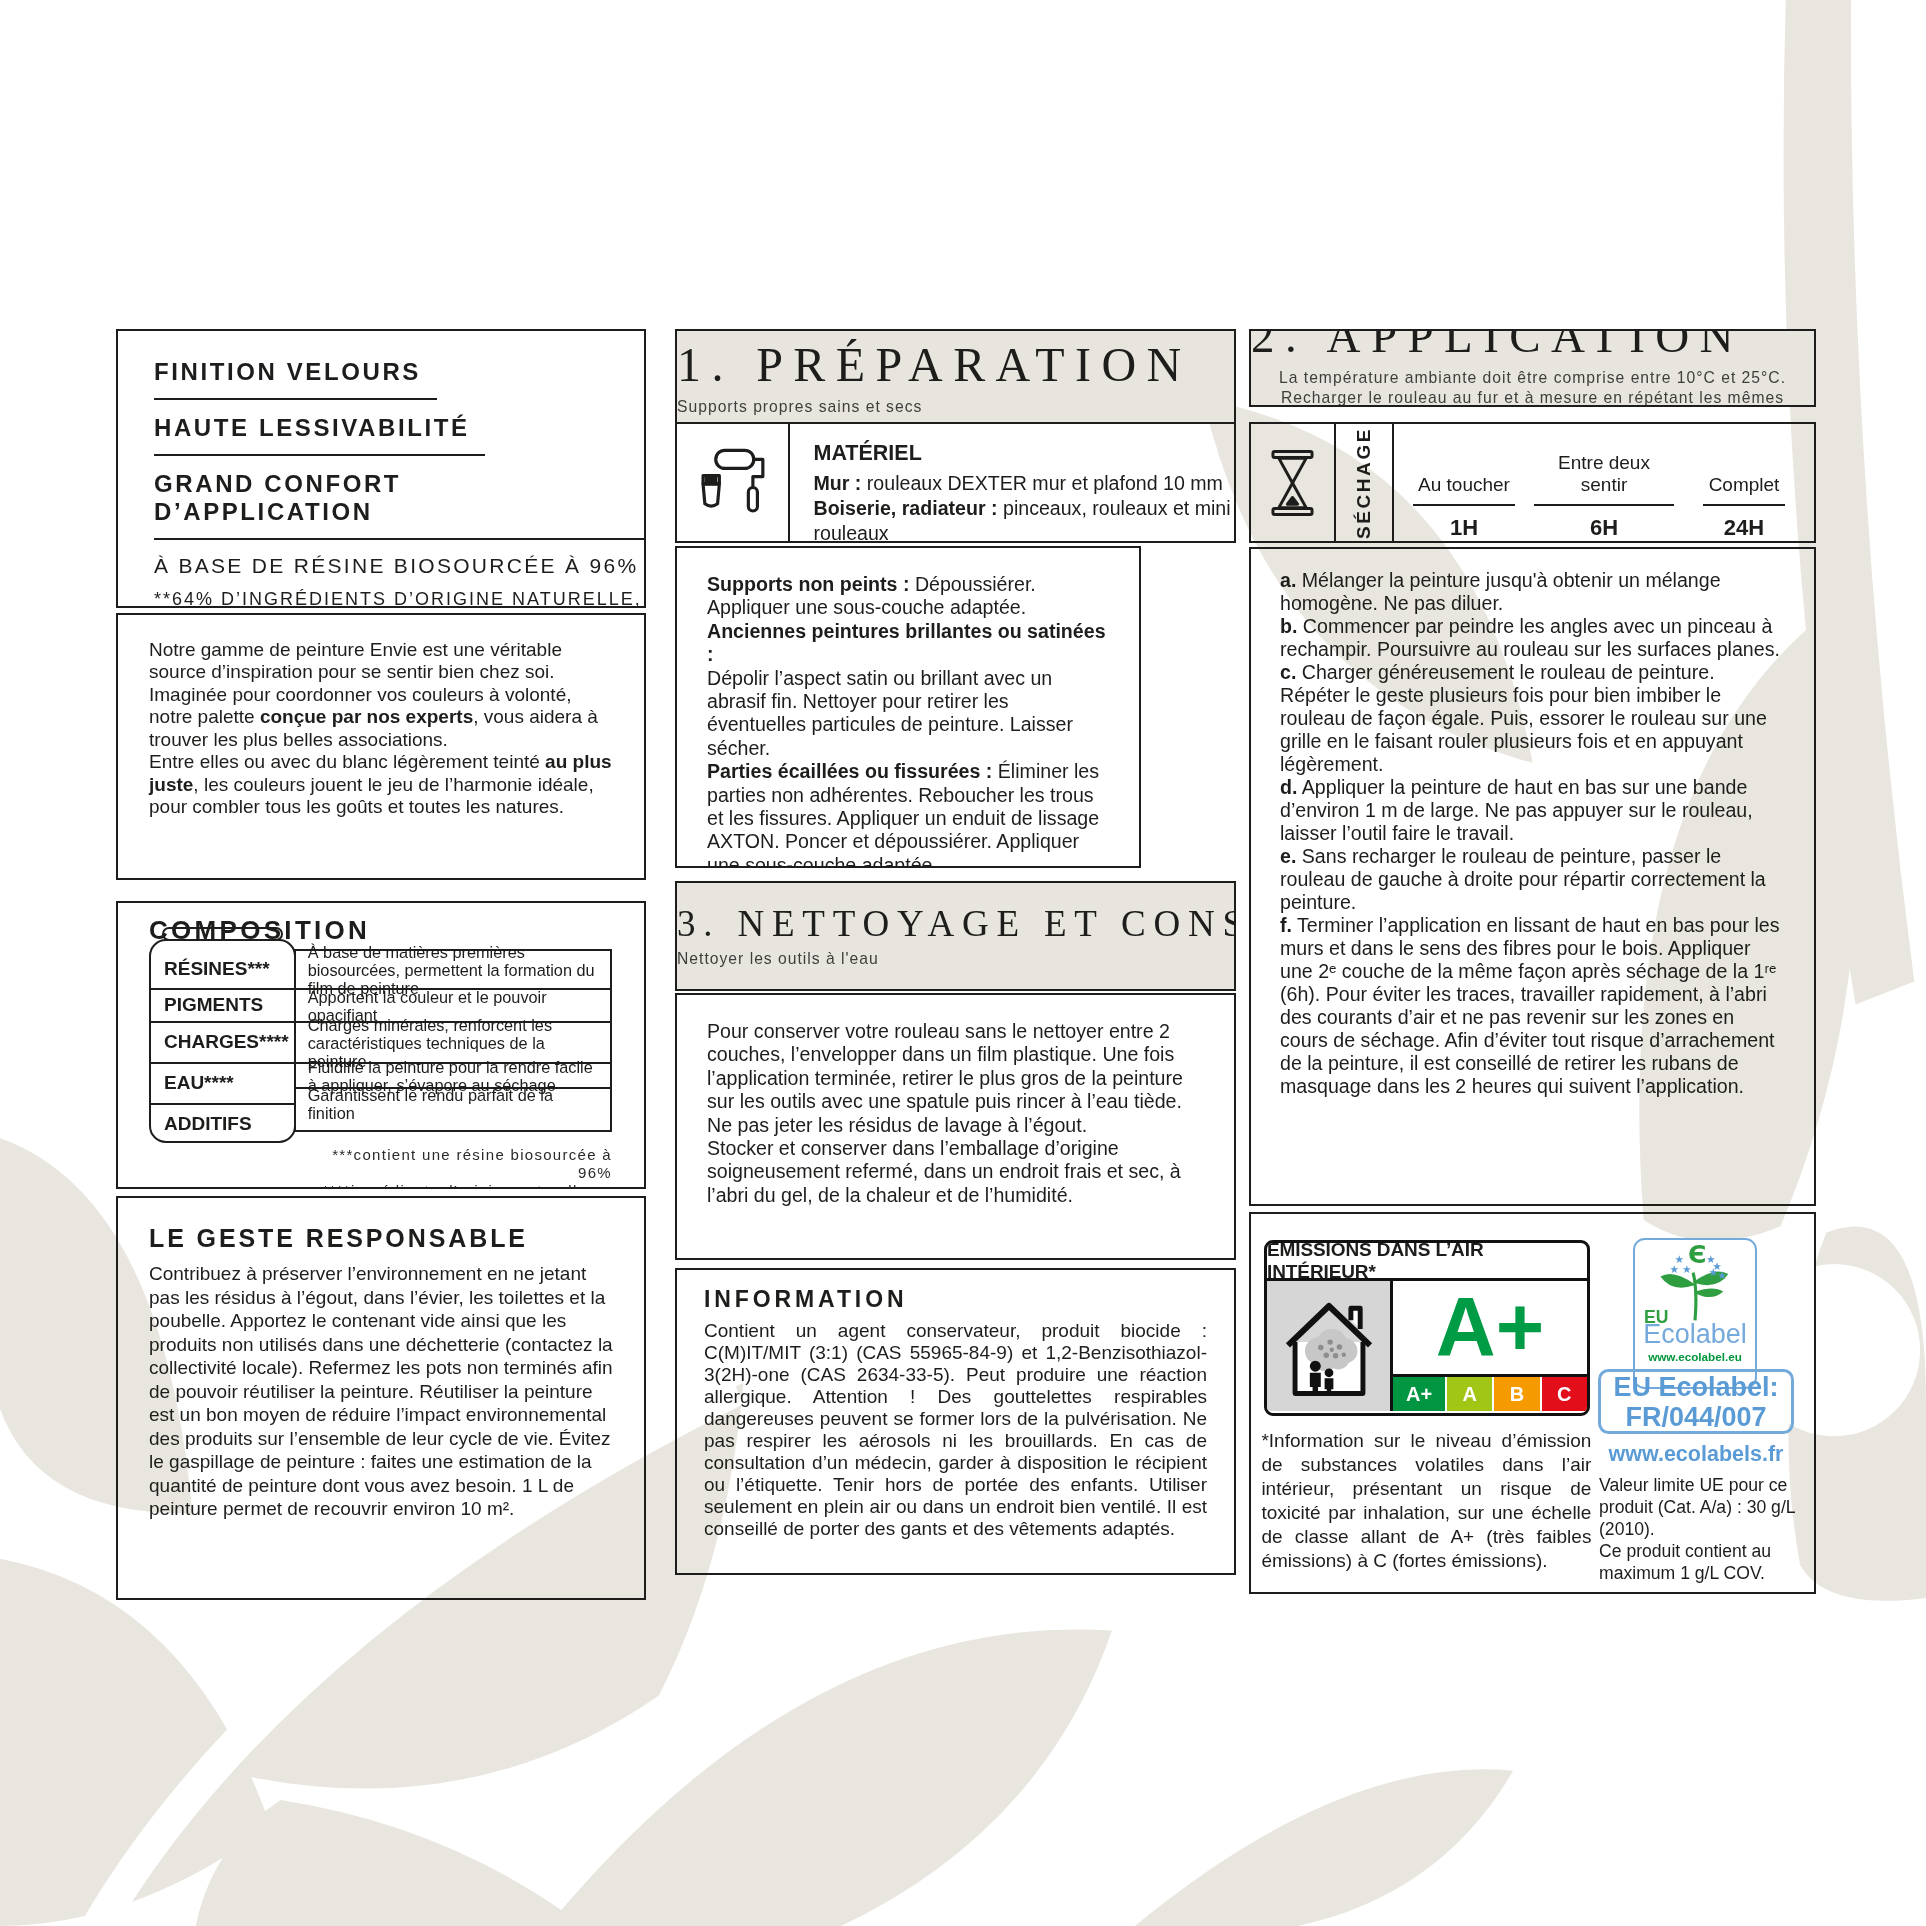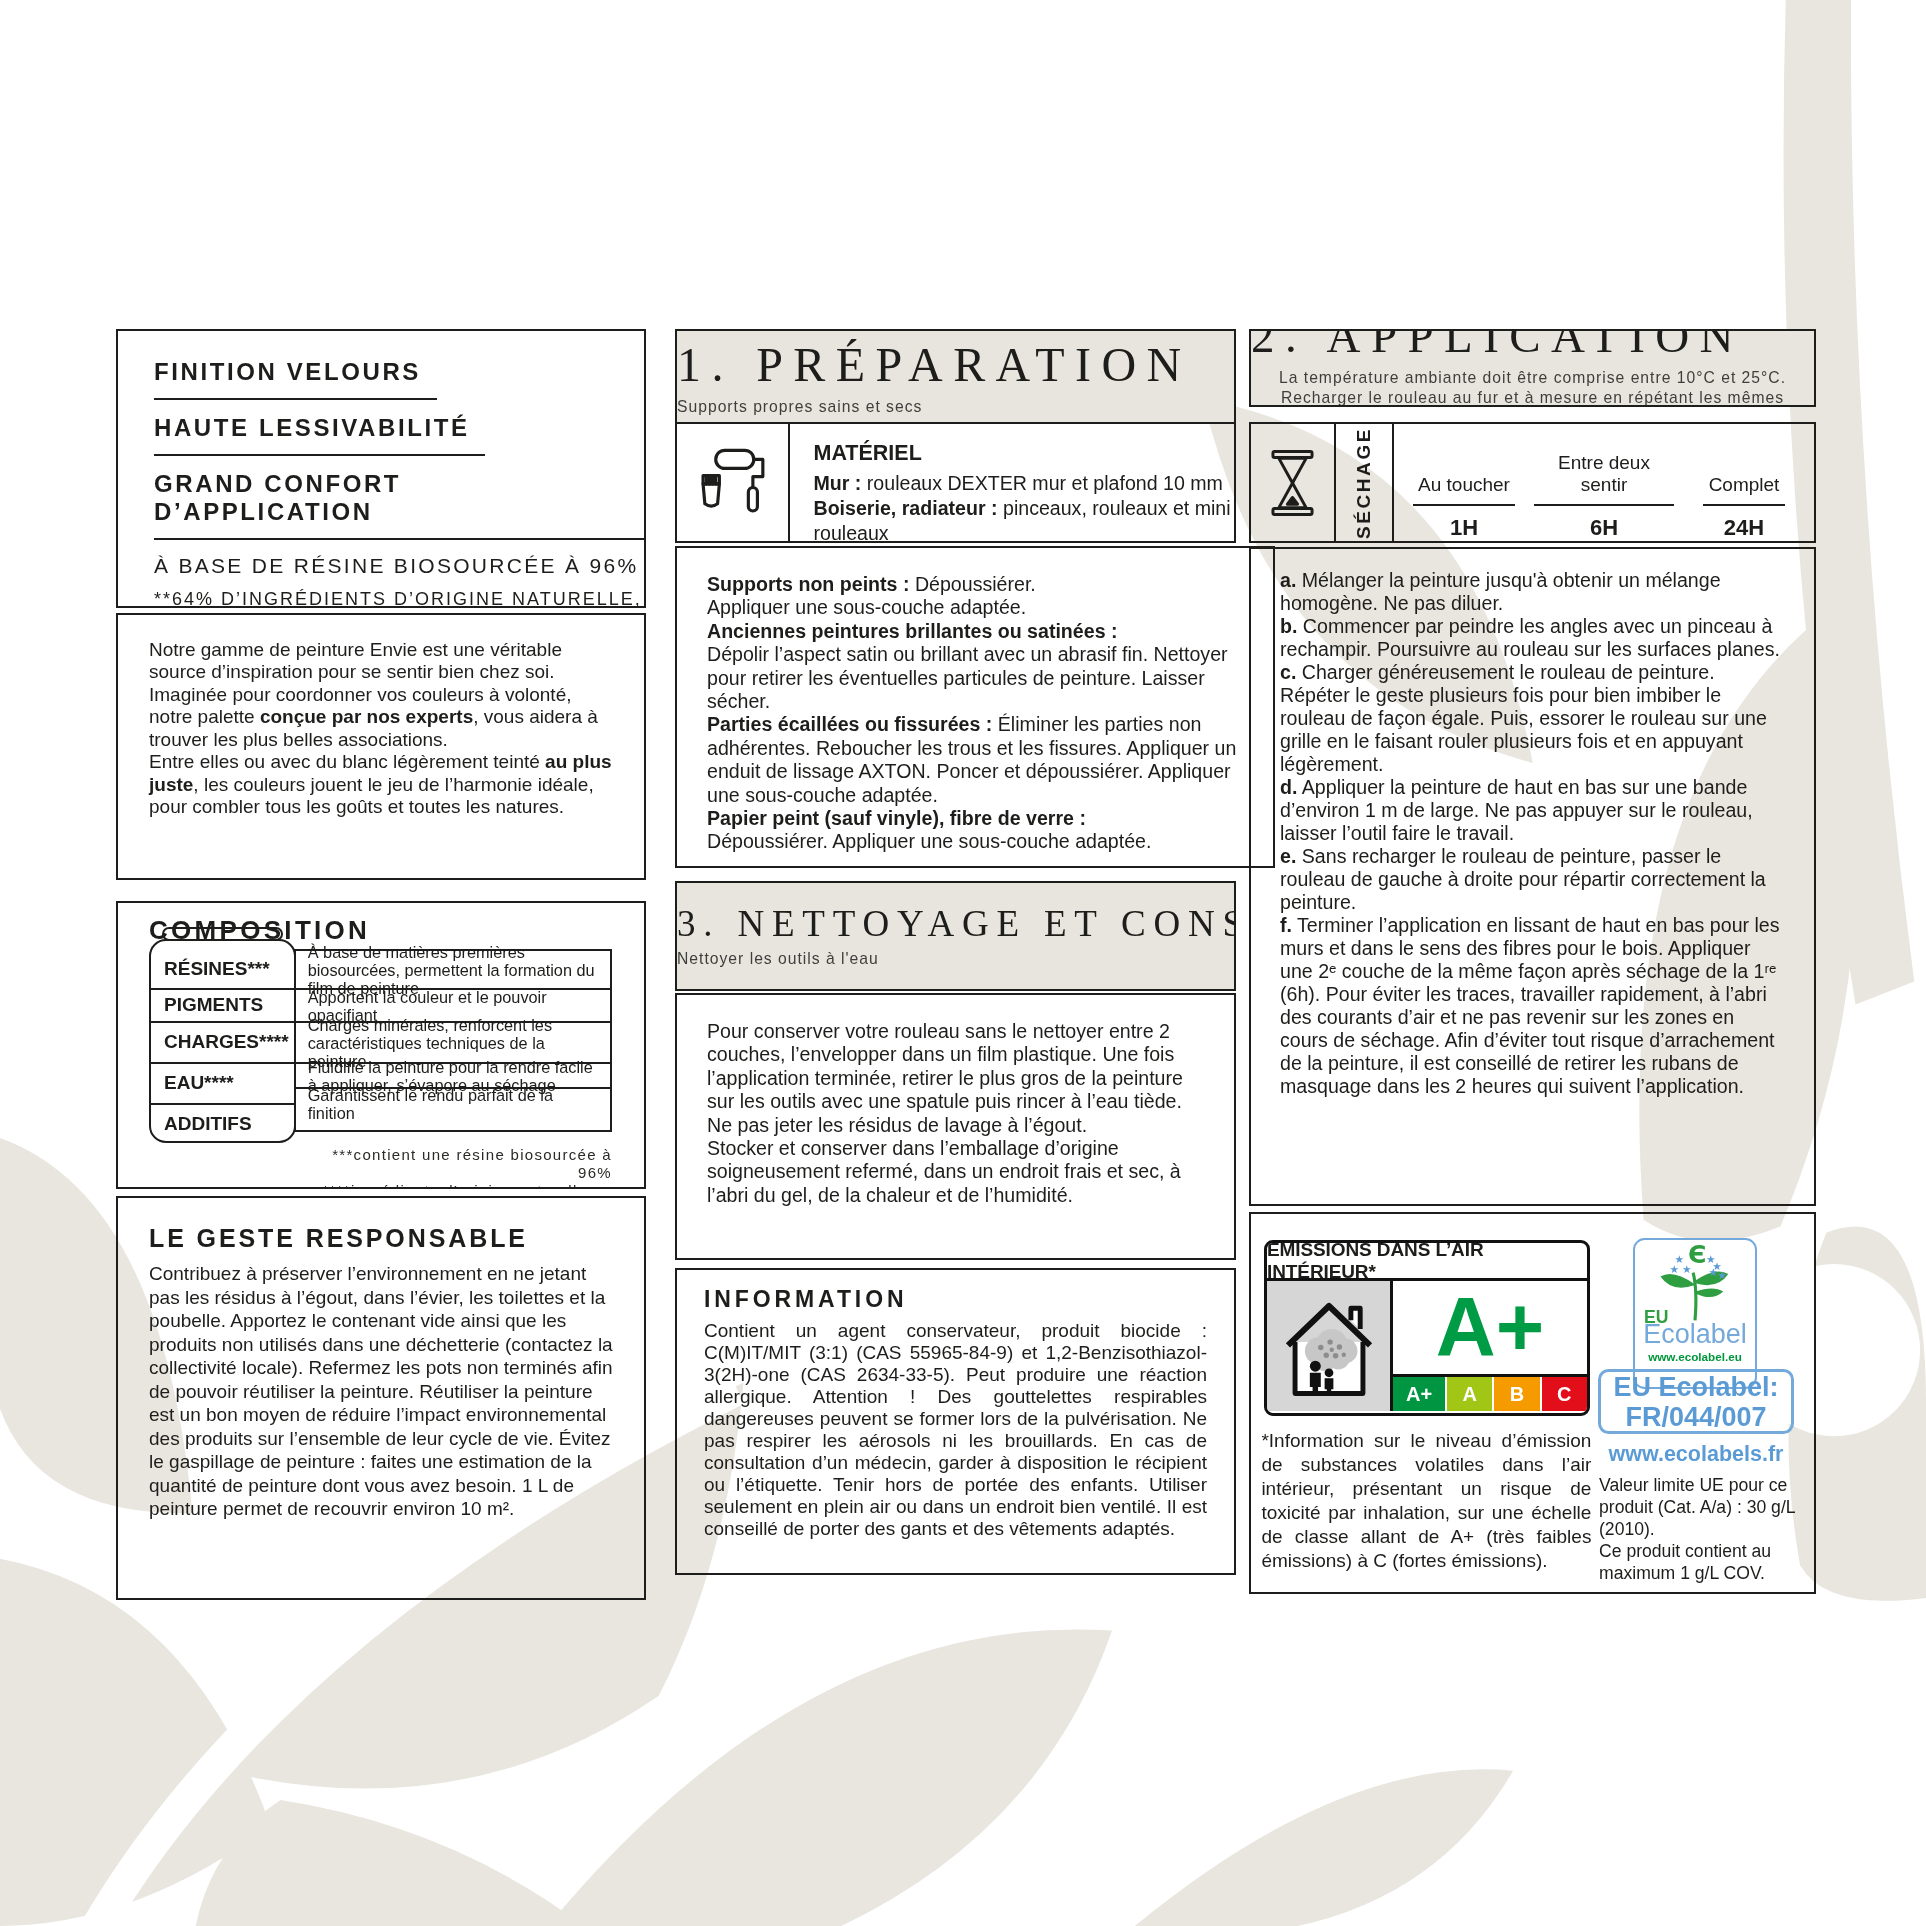--- a/index.html
+++ b/index.html
@@ -183,21 +183,21 @@
           <path d="M20 88 H56 L52 132 Q38 142 24 132 Z"></path>
         </svg>
       </div>
       <div class="mat-text">
         <div class="mat-title">MATÉRIEL</div>
         <div class="mat-lines"><span class="b">Mur : </span><span>rouleaux DEXTER mur et plafond 10 mm</span><br><span class="b">Boiserie, radiateur : </span><span>pinceaux, rouleaux et mini rouleaux</span></div>
       </div>
     </div>
   </div>
 
-  <div class="box" style="left:675px;top:546px;width:600px;height:322px;">
+  <div class="box" style="left:675px;top:546px;width:466px;height:322px;">
     <div class="pad-mid flow-text"><span class="b">Supports non peints : </span><span>Dépoussiérer.</span><br><span>Appliquer une sous-couche adaptée.</span><br><span class="b">Anciennes peintures brillantes ou satinées :</span><br><span>Dépolir l’aspect satin ou brillant avec un abrasif fin. Nettoyer pour retirer les éventuelles particules de peinture. Laisser sécher.</span><br><span class="b">Parties écaillées ou fissurées : </span><span>Éliminer les parties non adhérentes. Reboucher les trous et les fissures. Appliquer un enduit de lissage AXTON. Poncer et dépoussiérer. Appliquer une sous-couche adaptée.</span><br><span class="b">Papier peint (sauf vinyle), fibre de verre :</span><br><span>Dépoussiérer. Appliquer une sous-couche adaptée.</span></div>
   </div>
 
   <div class="box panel sec-head" style="left:675px;top:881px;width:561px;height:110px;">
     <div class="sec-title small preline">3. NETTOYAGE
 ET CONSERVATION</div>
     <div class="sec-sub">Nettoyer les outils à l'eau</div>
   </div>
 
   <div class="box" style="left:675px;top:993px;width:561px;height:267px;">

